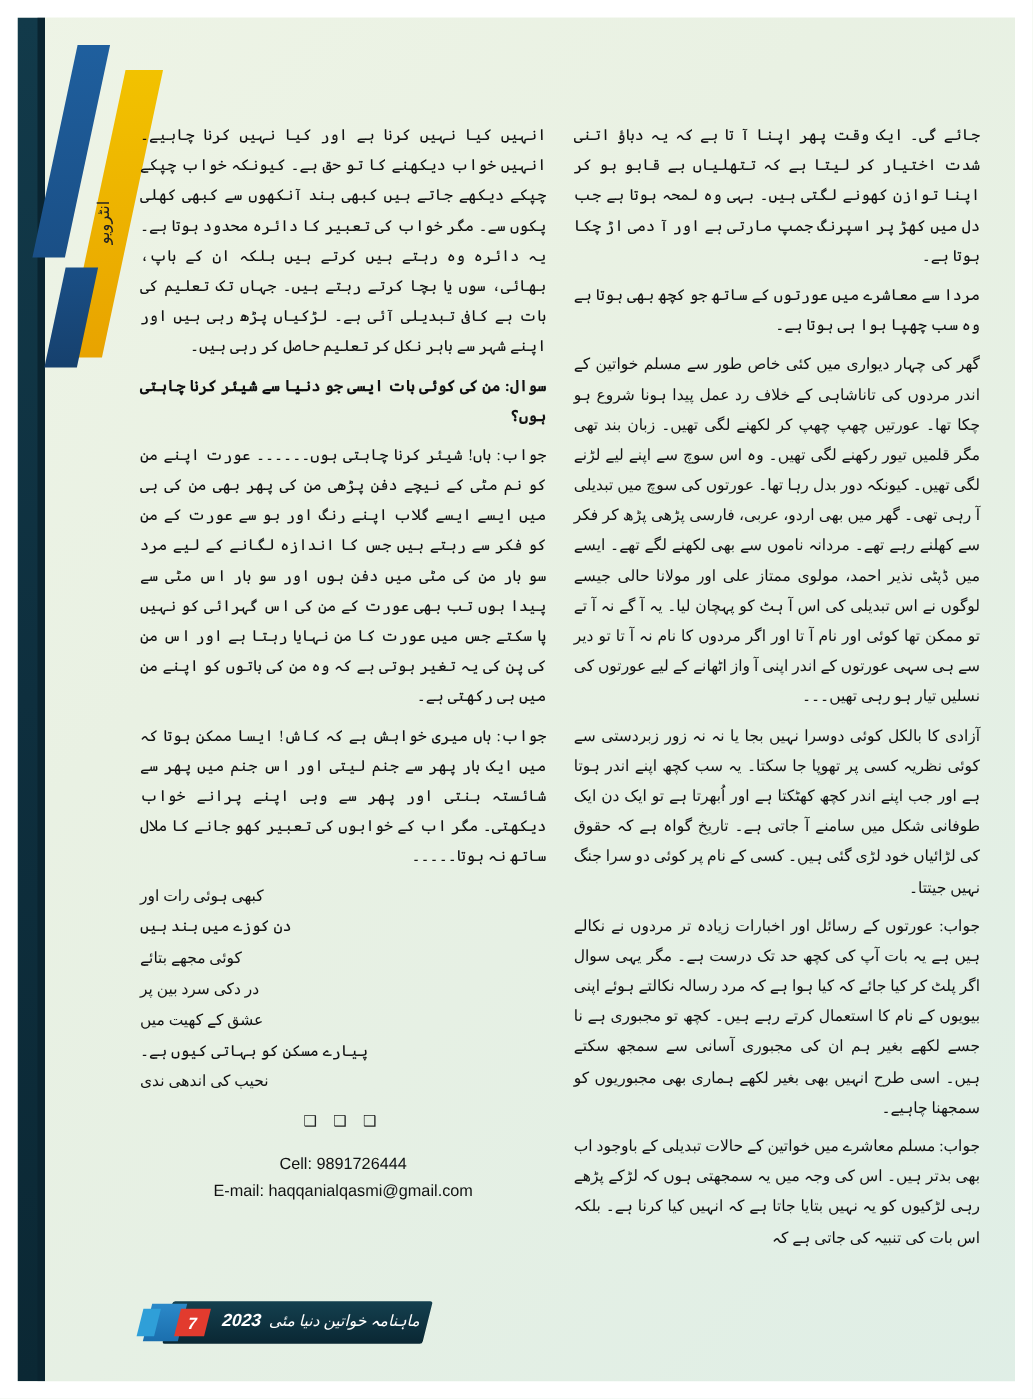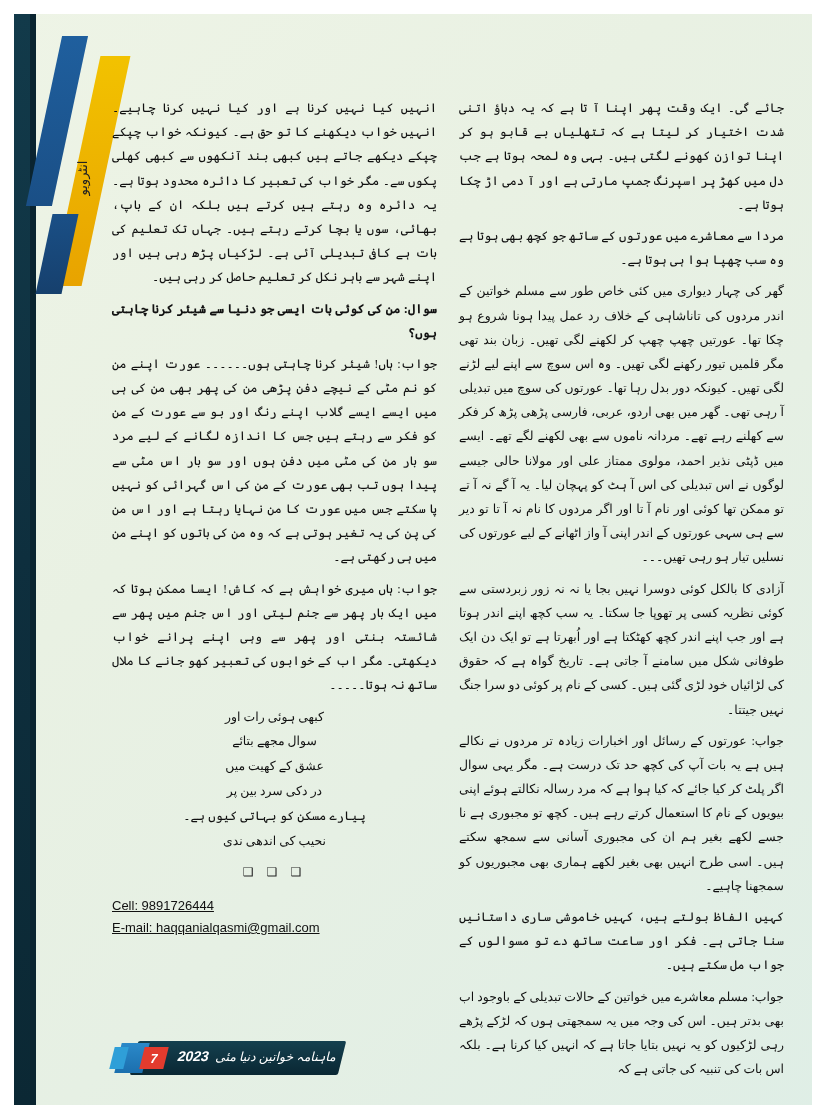--- a/index.html
+++ b/index.html
@@ -114,45 +114,44 @@
     line-height: 1.95;
     color: #111;
   }
   .col p {
     margin: 0 0 7px 0;
   }
   .q {
     font-weight: bold;
   }
   .poem {
-    text-align: center;
+    text-align: left;
     direction: rtl;
     margin: 6px 0 8px 0;
     line-height: 2.0;
   }
   .poem span {
     display: block;
   }
   .sep {
     text-align: center;
     letter-spacing: 5px;
     margin: 8px 0 10px 0;
     color: #222;
     font-size: 12px;
     direction: ltr;
   }
   .contact {
     direction: ltr;
-    text-align: left;
+    text-align: center;
     font-family: "Liberation Sans", sans-serif;
     font-size: 13px;
     line-height: 1.7;
     color: #111;
     margin-top: 4px;
-    text-decoration: underline;
   }
 
   
   .footer {
     position: absolute;
     left: 112px;
     bottom: 44px;
     width: 230px;
     height: 34px;
     z-index: 25;
@@ -237,35 +236,35 @@
   <div class="side-caption">انٹرویو</div>
 
   <div class="content">
 
     <div class="col">
       <p>جائے گی۔ ایک وقت پھر اپنا آ تا ہے کہ یہ دباؤ اتنی شدت اختیار کر لیتا ہے کہ تتھلیاں بے قابو ہو کر اپنا توازن کھونے لگتی ہیں۔ بہی وہ لمحہ ہوتا ہے جب دل میں کھڑ پر اسپرنگ جمپ مارتی ہے اور آ دمی اڑ چکا ہوتا ہے۔</p>
       <p>مردا سے معاشرے میں عورتوں کے ساتھ جو کچھ بھی ہوتا ہے وہ سب چھپا ہوا ہی ہوتا ہے۔</p>
       <p>گھر کی چہار دیواری میں کئی خاص طور سے مسلم خواتین کے اندر مردوں کی تاناشاہی کے خلاف رد عمل پیدا ہونا شروع ہو چکا تھا۔ عورتیں چھپ چھپ کر لکھنے لگی تھیں۔ زبان بند تھی مگر قلمیں تیور رکھنے لگی تھیں۔ وہ اس سوچ سے اپنے لیے لڑنے لگی تھیں۔ کیونکہ دور بدل رہا تھا۔ عورتوں کی سوچ میں تبدیلی آ رہی تھی۔ گھر میں بھی اردو، عربی، فارسی پڑھی پڑھ کر فکر سے کھلنے رہے تھے۔ مردانہ ناموں سے بھی لکھنے لگے تھے۔ ایسے میں ڈپٹی نذیر احمد، مولوی ممتاز علی اور مولانا حالی جیسے لوگوں نے اس تبدیلی کی اس آ ہٹ کو پہچان لیا۔ یہ آ گے نہ آ تے تو ممکن تھا کوئی اور نام آ تا اور اگر مردوں کا نام نہ آ تا تو دیر سے ہی سہی عورتوں کے اندر اپنی آ واز اٹھانے کے لیے عورتوں کی نسلیں تیار ہو رہی تھیں۔۔۔</p>
       <p>آزادی کا بالکل کوئی دوسرا نہیں بجا یا نہ نہ زور زبردستی سے کوئی نظریہ کسی پر تھوپا جا سکتا۔ یہ سب کچھ اپنے اندر ہوتا ہے اور جب اپنے اندر کچھ کھٹکتا ہے اور اُبھرتا ہے تو ایک دن ایک طوفانی شکل میں سامنے آ جاتی ہے۔ تاریخ گواہ ہے کہ حقوق کی لڑائیاں خود لڑی گئی ہیں۔ کسی کے نام پر کوئی دو سرا جنگ نہیں جیتتا۔</p>
       <p>جواب: عورتوں کے رسائل اور اخبارات زیادہ تر مردوں نے نکالے ہیں ہے یہ بات آپ کی کچھ حد تک درست ہے۔ مگر یہی سوال اگر پلٹ کر کیا جائے کہ کیا ہوا ہے کہ مرد رسالہ نکالتے ہوئے اپنی بیویوں کے نام کا استعمال کرتے رہے ہیں۔ کچھ تو مجبوری ہے نا جسے لکھے بغیر ہم ان کی مجبوری آسانی سے سمجھ سکتے ہیں۔ اسی طرح انہیں بھی بغیر لکھے ہماری بھی مجبوریوں کو سمجھنا چاہیے۔</p>
-      <p>کہیں الفاظ بولتے ہیں، کہیں خاموشی ساری داستانیں سنا جاتی ہے۔ فکر اور ساعت ساتھ دے تو مسوالوں کے جواب مل سکتے ہیں۔</p>
       <p>جواب: مسلم معاشرے میں خواتین کے حالات تبدیلی کے باوجود اب بھی بدتر ہیں۔ اس کی وجہ میں یہ سمجھتی ہوں کہ لڑکے پڑھے رہی لڑکیوں کو یہ نہیں بتایا جاتا ہے کہ انہیں کیا کرنا ہے۔ بلکہ اس بات کی تنبیہ کی جاتی ہے کہ</p>
     </div>
 
     <div class="col">
       <p>انہیں کیا نہیں کرنا ہے اور کیا نہیں کرنا چاہیے۔ انہیں خواب دیکھنے کا تو حق ہے۔ کیونکہ خواب چپکے چپکے دیکھے جاتے ہیں کبھی بند آنکھوں سے کبھی کھلی پکوں سے۔ مگر خواب کی تعبیر کا دائرہ محدود ہوتا ہے۔ یہ دائرہ وہ رہتے ہیں کرتے ہیں بلکہ ان کے باپ، بھائی، سوں یا بچا کرتے رہتے ہیں۔ جہاں تک تعلیم کی بات ہے کافی تبدیلی آئی ہے۔ لڑکیاں پڑھ رہی ہیں اور اپنے شہر سے باہر نکل کر تعلیم حاصل کر رہی ہیں۔</p>
       <p class="q">سوال: من کی کوئی بات ایسی جو دنیا سے شیئر کرنا چاہتی ہوں؟</p>
       <p>جواب: ہاں! شیئر کرنا چاہتی ہوں۔۔۔۔۔۔ عورت اپنے من کو نم مٹی کے نیچے دفن پڑھی من کی پھر بھی من کی ہی میں ایسے ایسے گلاب اپنے رنگ اور بو سے عورت کے من کو فکر سے رہتے ہیں جس کا اندازہ لگانے کے لیے مرد سو بار من کی مٹی میں دفن ہوں اور سو بار اس مٹی سے پیدا ہوں تب بھی عورت کے من کی اس گہرائی کو نہیں پا سکتے جس میں عورت کا من نہایا رہتا ہے اور اس من کی پن کی یہ تغیر ہوتی ہے کہ وہ من کی باتوں کو اپنے من میں ہی رکھتی ہے۔</p>
       <p>جواب: ہاں میری خواہش ہے کہ کاش! ایسا ممکن ہوتا کہ میں ایک بار پھر سے جنم لیتی اور اس جنم میں پھر سے شائستہ بنتی اور پھر سے وہی اپنے پرانے خواب دیکھتی۔ مگر اب کے خوابوں کی تعبیر کھو جانے کا ملال ساتھ نہ ہوتا۔۔۔۔۔</p>
 
       <div class="poem">
         <span>کبھی ہوئی رات اور</span>
-        <span>سوال مجھے بتائے</span>
+        <span>دن کوزے میں بند ہیں</span>
+        <span>کوئی مجھے بتائے</span>
+        <span>در دکی سرد بین پر</span>
         <span>عشق کے کھیت میں</span>
-        <span>در دکی سرد بین پر</span>
         <span>پیارے مسکن کو بہاتی کیوں ہے۔</span>
         <span>نحیب کی اندھی ندی</span>
       </div>
 
       <div class="sep">❑ ❑ ❑</div>
 
       <div class="contact">
         <div>Cell: 9891726444</div>
         <div>E-mail: haqqanialqasmi@gmail.com</div>
       </div>

